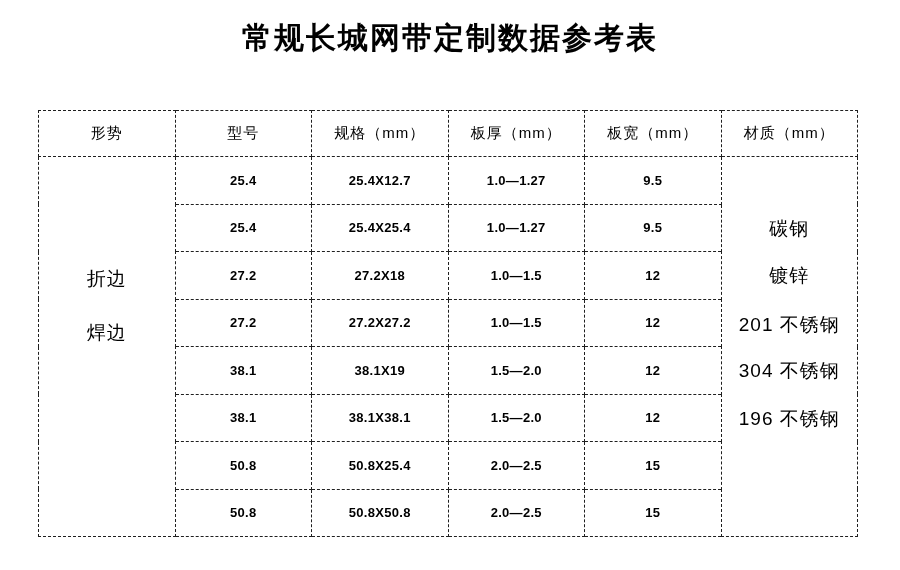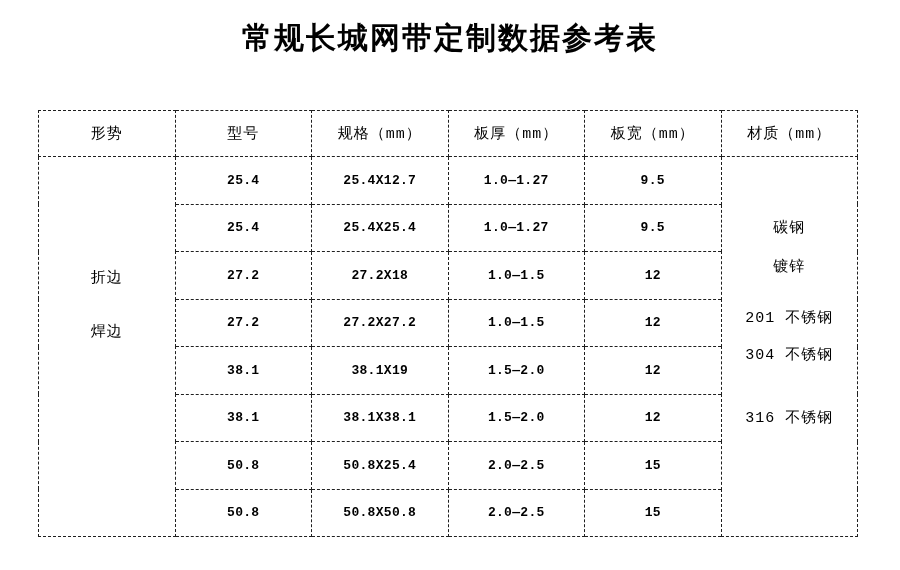--- a/index.html
+++ b/index.html
@@ -30,21 +30,20 @@
     letter-spacing: 2px;
     white-space: nowrap;
   }
   table.spec-table {
     position: absolute;
     left: 38px;
     top: 110px;
     width: 820px;
     border-collapse: collapse;
     table-layout: fixed;
-    font-family: Liberation Mono, monospace;
   }
   .spec-table th,
   .spec-table td {
     border: 1px dashed #1f1f1f;
     padding: 0;
     margin: 0;
     text-align: center;
     vertical-align: middle;
     overflow: hidden;
   }
@@ -64,21 +63,21 @@
     position: relative;
     vertical-align: top;
   }
   .mline {
     position: absolute;
     left: 0;
     width: 100%;
     height: 47.5px;
     line-height: 47.5px;
     text-align: center;
-    font-size: 15px;
+    font-size: 19px;
     letter-spacing: 1px;
     white-space: nowrap;
   }
 </style>
 </head>
 <body>
 
 <div class="page">
 
   <div class="title">常规长城网带定制数据参考表</div>
@@ -99,24 +98,24 @@
         <td class="merged" rowspan="8">
           <div class="mline" style="top:98px">折边</div>
           <div class="mline" style="top:152px">焊边</div>
         </td>
         <td class="num">25.4</td>
         <td class="num">25.4X12.7</td>
         <td class="num">1.0—1.27</td>
         <td class="num">9.5</td>
         <td class="merged" rowspan="8">
           <div class="mline" style="top:47.5px">碳钢</div>
-          <div class="mline" style="top:87px">镀锌</div>
-          <div class="mline" style="top:138px">201 不锈钢</div>
-          <div class="mline" style="top:175px">304 不锈钢</div>
-          <div class="mline" style="top:237.5px">316 不锈钢</div>
+          <div class="mline" style="top:95px">镀锌</div>
+          <div class="mline" style="top:144px">201 不锈钢</div>
+          <div class="mline" style="top:190px">304 不锈钢</div>
+          <div class="mline" style="top:237.5px">196 不锈钢</div>
         </td>
       </tr>
       <tr>
         <td class="num">25.4</td>
         <td class="num">25.4X25.4</td>
         <td class="num">1.0—1.27</td>
         <td class="num">9.5</td>
       </tr>
       <tr>
         <td class="num">27.2</td>

